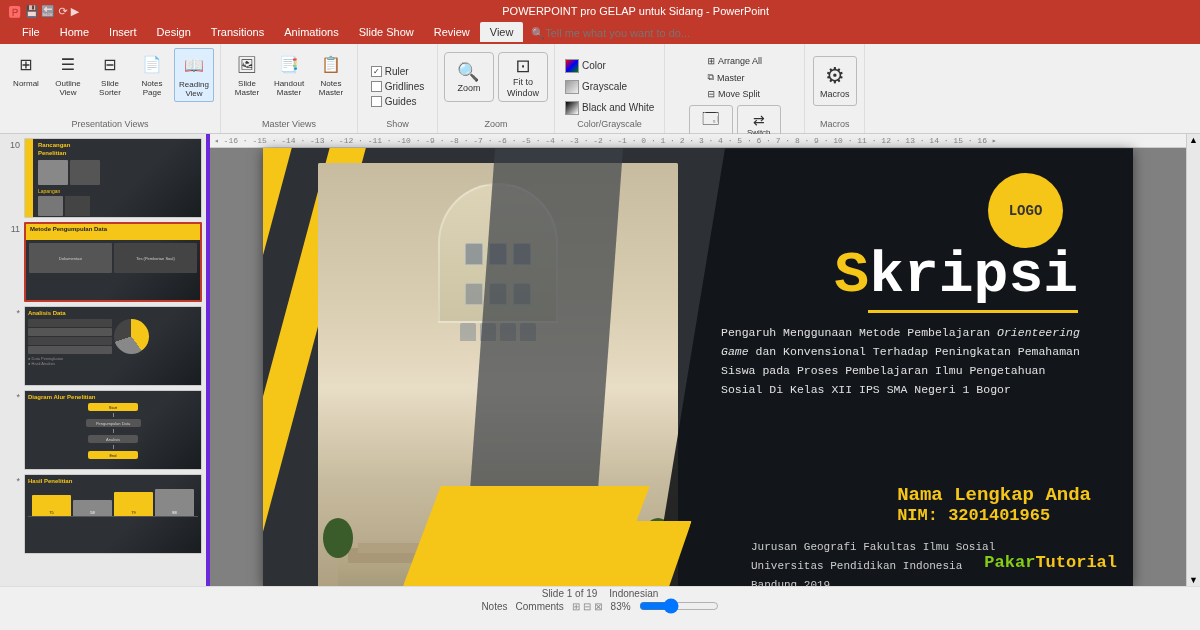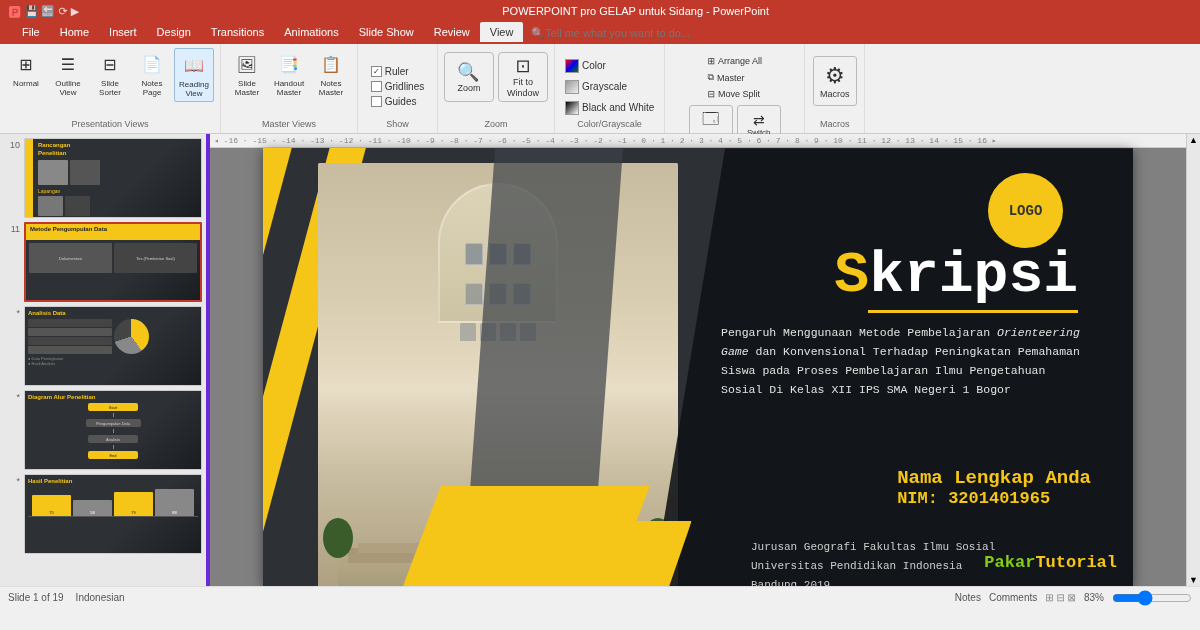--- a/index.html
+++ b/index.html
@@ -212,23 +212,24 @@
     }
 
     
     #status-bar {
       height: 22px;
       background: #f0f0f0;
       border-top: 1px solid #ddd;
       display: flex;
       align-items: center;
       justify-content: space-between;
-      padding: 8px 8px;
+      padding: 1px 8px;
       font-size: 10px;
       color: #555;
+      flex-direction: column;
     }
 
     .status-left { display: flex; gap: 12px; align-items: center; }
     .status-right { display: flex; gap: 8px; align-items: center; }
 
     
     #scroll-right {
       width: 14px;
       background: #e8e8e8;
       border-left: 1px solid #ccc;
@@ -603,21 +604,21 @@
       <div style="position:absolute;right:55px;top:95px;z-index:10;">
         <span style="font-size:58px;font-weight:bold;color:#f5c518;">S</span><span style="font-size:58px;font-weight:bold;color:white;margin-top:16px;">kripsi</span>
       </div>
 
       <div style="position:absolute;right:55px;top:162px;width:210px;height:3px;background:#f5c518;z-index:10;"></div>
 
       <div style="position:absolute;right:42px;top:176px;width:370px;font-size:11.5px;color:#e0e0e0;line-height:1.65;z-index:10;">
         Pengaruh Menggunaan Metode Pembelajaran <em>Orienteering Game</em> dan Konvensional Terhadap Peningkatan Pemahaman Siswa pada Proses Pembelajaran Ilmu Pengetahuan Sosial Di Kelas XII IPS SMA Negeri 1 Bogor
       </div>
 
-      <div style="position:absolute;right:42px;top:319px;z-index:10;">
+      <div style="position:absolute;right:42px;top:336px;z-index:10;">
         <div style="font-size:19px;font-weight:bold;color:#f5c518;">Nama Lengkap Anda</div>
         <div style="font-size:17px;font-weight:bold;color:#f5c518;">NIM: 3201401965</div>
       </div>
 
       <div style="position:absolute;right:42px;top:390px;width:340px;z-index:10;">
         <div style="font-size:11px;color:#cccccc;line-height:1.7;">Jurusan Geografi  Fakultas Ilmu Sosial</div>
         <div style="font-size:11px;color:#cccccc;line-height:1.7;">Universitas Pendidikan Indonesia</div>
         <div style="font-size:11px;color:#cccccc;line-height:1.7;">Bandung 2019</div>
       </div>
 

